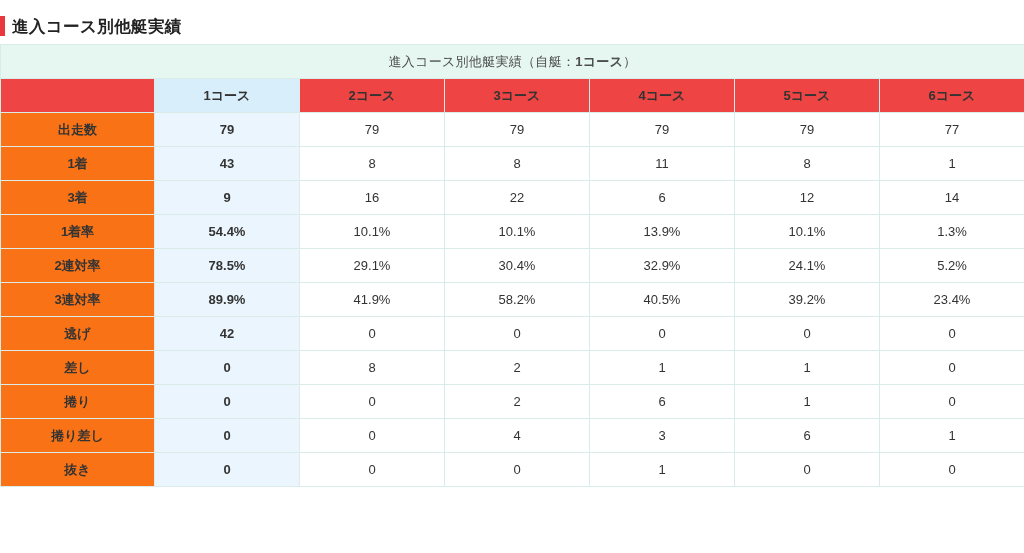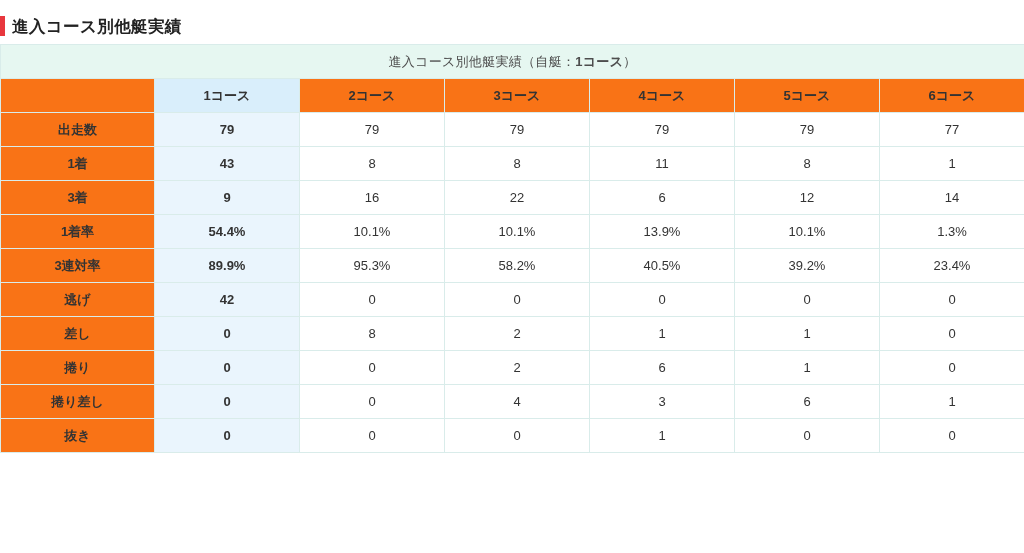--- a/index.html
+++ b/index.html
@@ -70,21 +70,21 @@
     font-weight: normal;
     height: 30px;
     letter-spacing: 0.3px;
   }
   .caption-cell .strong {
     font-weight: bold;
   }
 
   
   .col-header {
-    background: #f97316;
+    background: #ef4444;
     font-weight: bold;
     color: #333333;
     font-size: 13px;
     height: 31px;
   }
   .col-header.self {
     background: #d9eefb;
   }
 
   
@@ -183,25 +183,34 @@
         <tr>
           <th class="row-label">1着率</th>
           <td class="val self">54.4%</td>
           <td class="val">10.1%</td>
           <td class="val">10.1%</td>
           <td class="val">13.9%</td>
           <td class="val">10.1%</td>
           <td class="val">1.3%</td>
         </tr>
 
+        <tr>
+          <th class="row-label">2連対率</th>
+          <td class="val self">78.5%</td>
+          <td class="val">29.1%</td>
+          <td class="val">30.4%</td>
+          <td class="val">32.9%</td>
+          <td class="val">24.1%</td>
+          <td class="val">5.2%</td>
+        </tr>
 
         <tr>
           <th class="row-label">3連対率</th>
           <td class="val self">89.9%</td>
-          <td class="val">95.3%</td>
+          <td class="val">41.9%</td>
           <td class="val">58.2%</td>
           <td class="val">40.5%</td>
           <td class="val">39.2%</td>
           <td class="val">23.4%</td>
         </tr>
 
         <tr>
           <th class="row-label">逃げ</th>
           <td class="val self">42</td>
           <td class="val">0</td>

